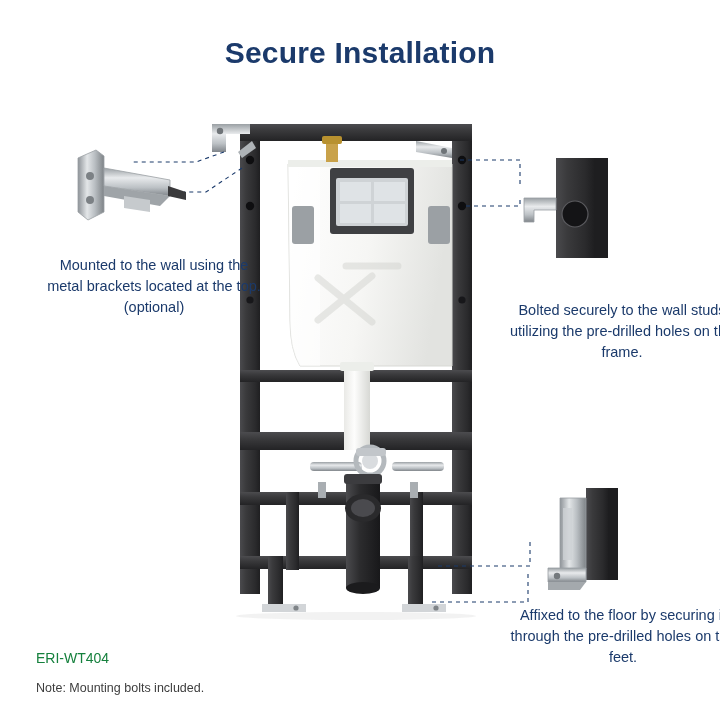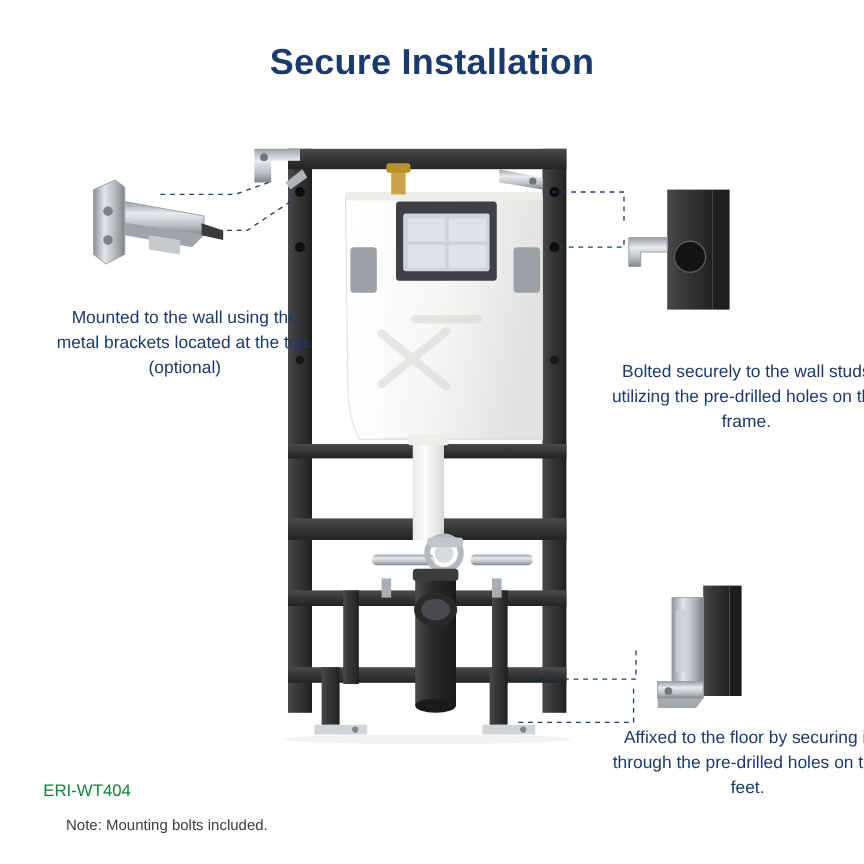--- a/index.html
+++ b/index.html
@@ -59,21 +59,20 @@
     top: 650px;
     font-size: 14px;
     color: #15803d;
   }
   #note {
     position: absolute;
     left: 36px;
     top: 681px;
     font-size: 12.5px;
     color: #3d3d3d;
-    margin-left: 19px;
   }
   svg.art {
     position: absolute;
     left: 0;
     top: 0;
     width: 720px;
     height: 720px;
   }
 </style>
 </head>

